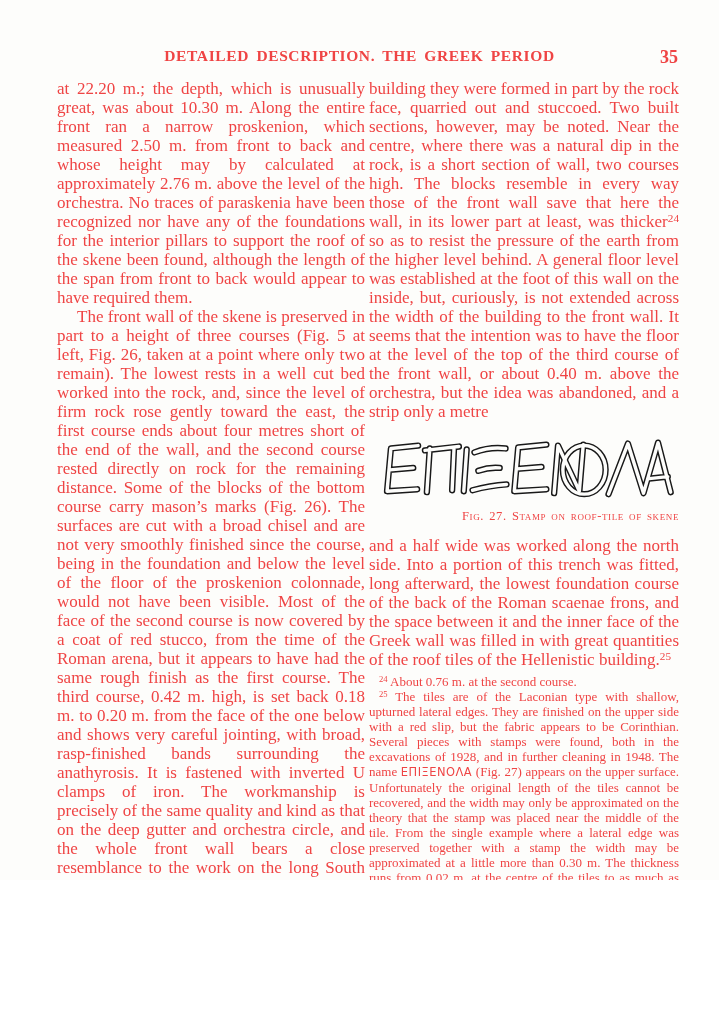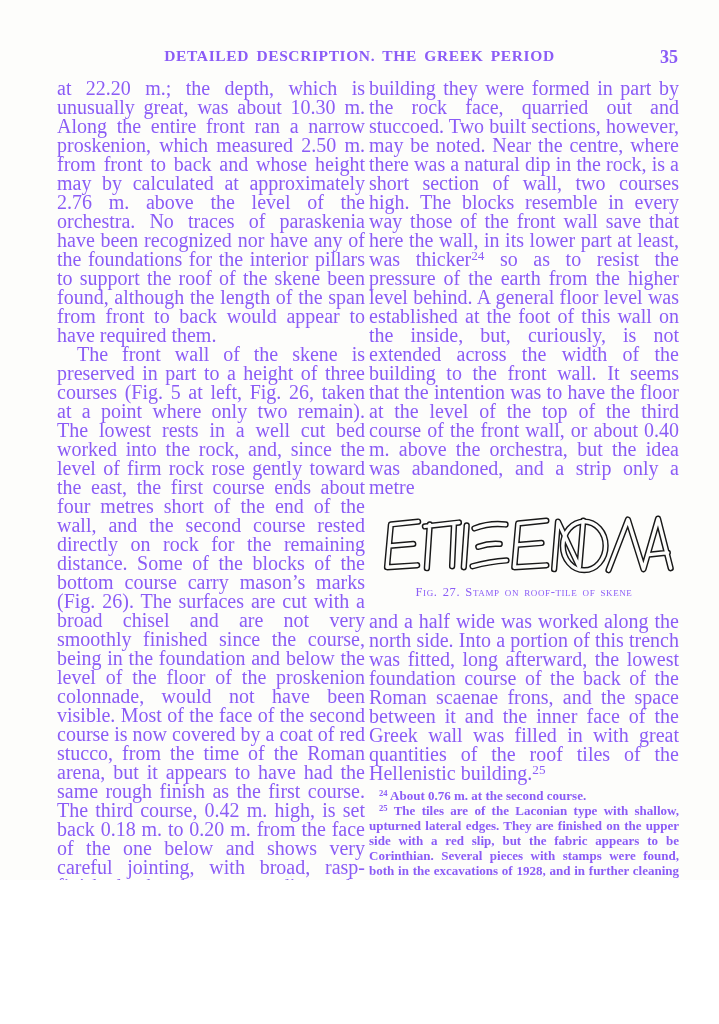--- a/index.html
+++ b/index.html
@@ -1,21 +1,21 @@
 <!DOCTYPE html>
 <html><head>
 <meta charset="utf-8">
 <style>
   html,body { margin:0; padding:0; }
   .page {
     position: relative;
     width: 719px;
     height: 880px;
     background: #fdfdfb;
-    color: #8b5cf6;
+    color: #ef4444;
     font-family: "Liberation Serif", serif;
     overflow: hidden;
   }
   .running-head {
     position: absolute;
     top: 47px; left: 0; width: 719px;
     text-align: center;
     font-weight: bold;
     font-size: 15.5px;
     letter-spacing: 0.6px;
@@ -25,49 +25,48 @@
     position: absolute;
     top: 47px; right: 41px;
     font-weight: bold;
     font-size: 18px;
   }
   .col { position: absolute; top: 79px; }
   .col-left  { left: 57px;  width: 308px; }
   .col-right { left: 369px; width: 310px; }
   .body-p {
     margin: 0;
-    font-size: 20px;
+    font-size: 17px;
     line-height: 19px;
     text-align: justify;
   }
   .body-p.indent { text-indent: 20px; }
   sup {
     font-size: 66%;
     line-height: 0;
     vertical-align: baseline;
     position: relative;
     top: -0.45em;
     margin-top: 20px;
   }
   .fn-block { margin-top: 5px; }
   .fn {
     margin: 0;
     font-size: 13px;
     line-height: 15px;
     text-align: justify;
     text-indent: 10px;
-    font-weight: bold;
   }
   .sig {
     margin-top: 10px;
     padding-left: 32px;
     font-size: 13.5px;
     font-weight: bold;
   }
-  .figure-block { margin: 10px 0 12px 0; text-align: center; }
+  .figure-block { margin: 10px 0 12px 0; text-align: right; }
   .figure-block svg { display: block; width: 302px; height: 68px; margin: 0 auto; }
   .figure-caption {
     margin-top: 10px;
     font-size: 12.5px;
     font-variant: small-caps;
     letter-spacing: 0.6px;
     word-spacing: 1.5px;
   }
   .greek {
     font-family: "DejaVu Sans", sans-serif;

